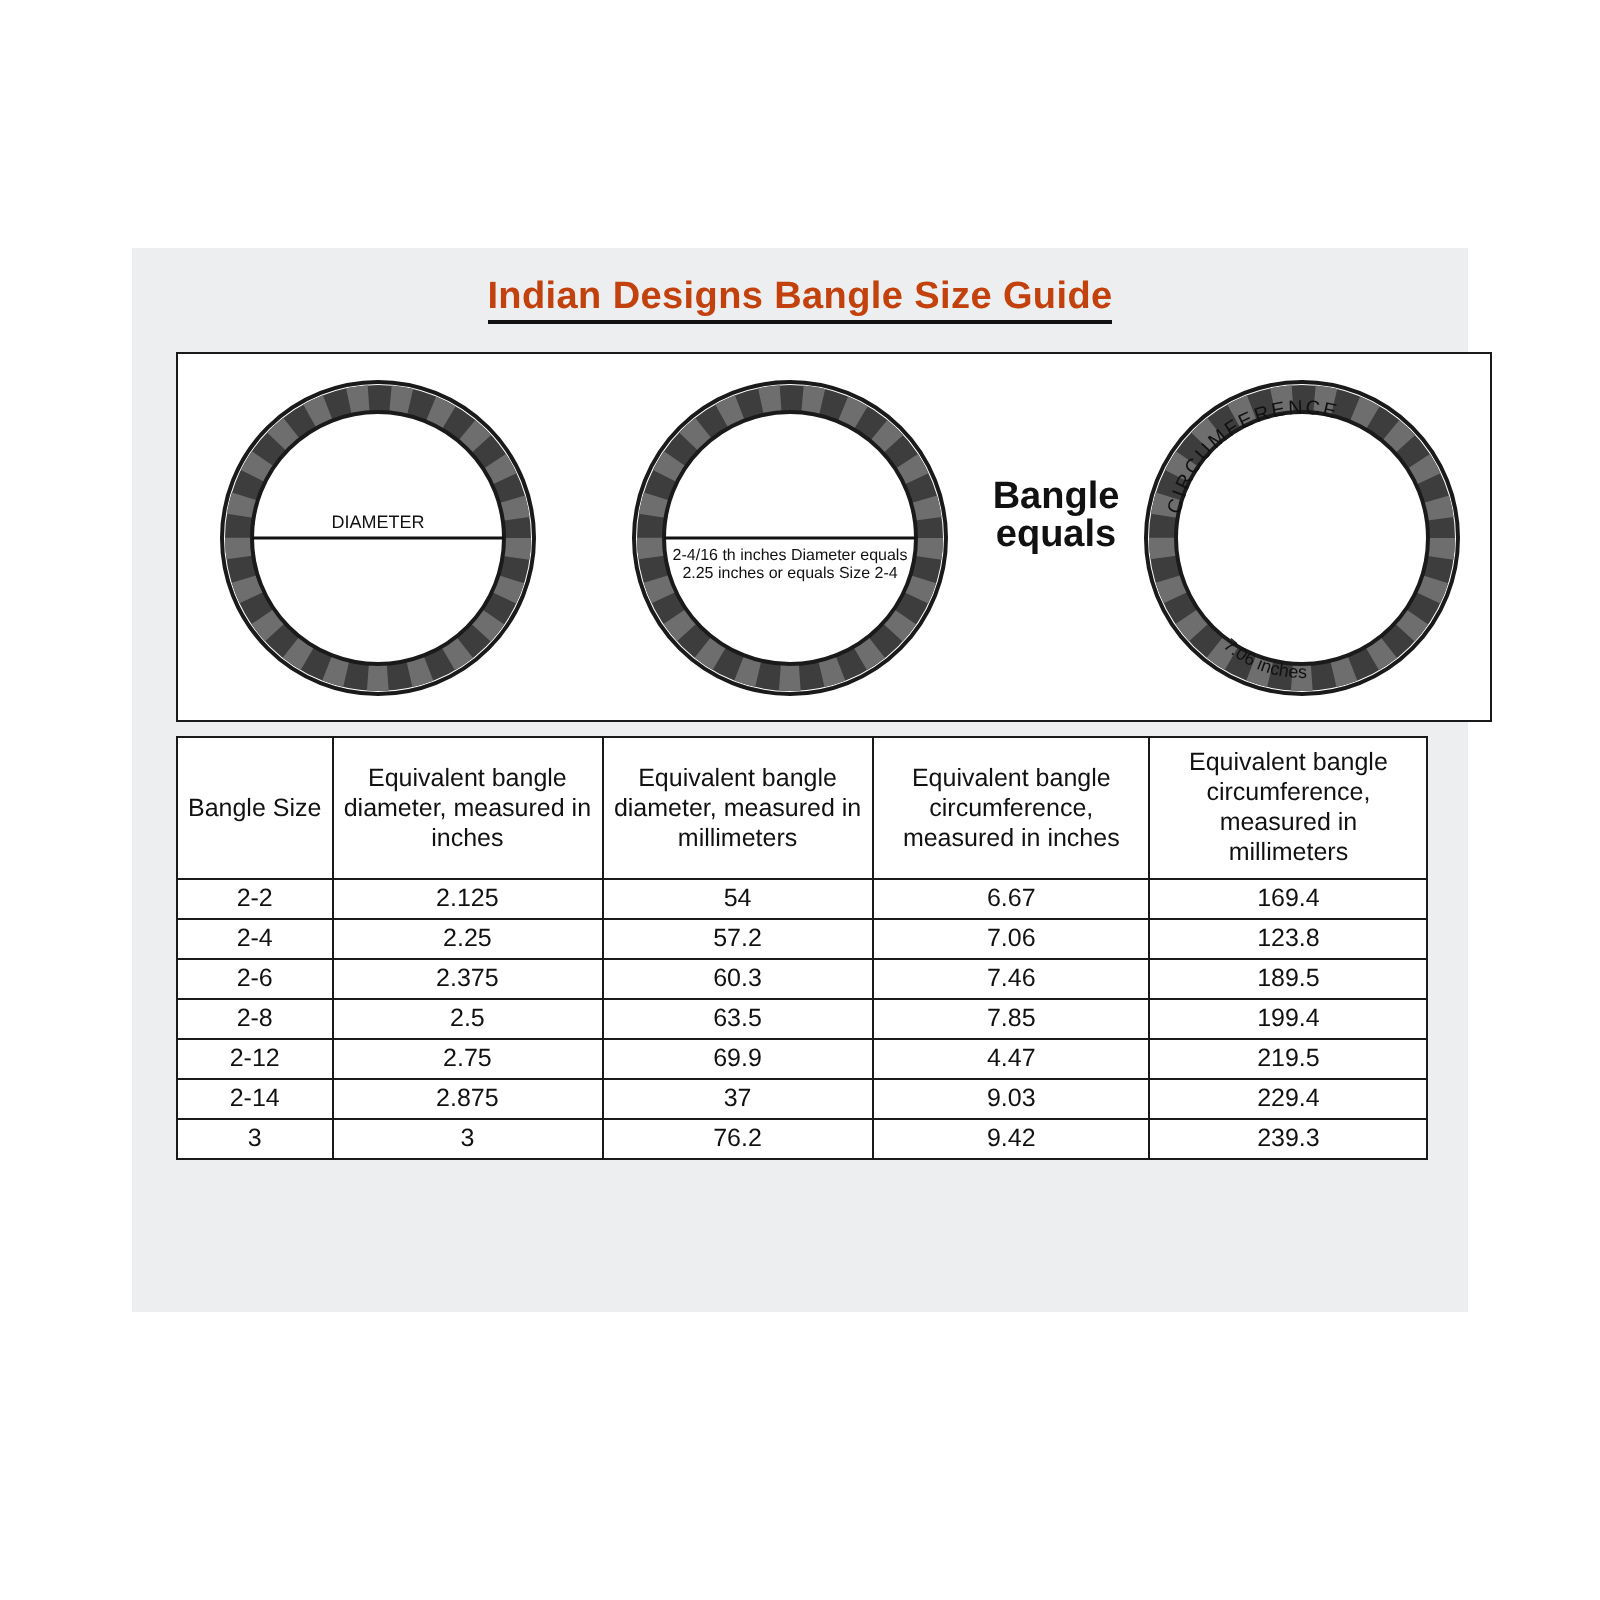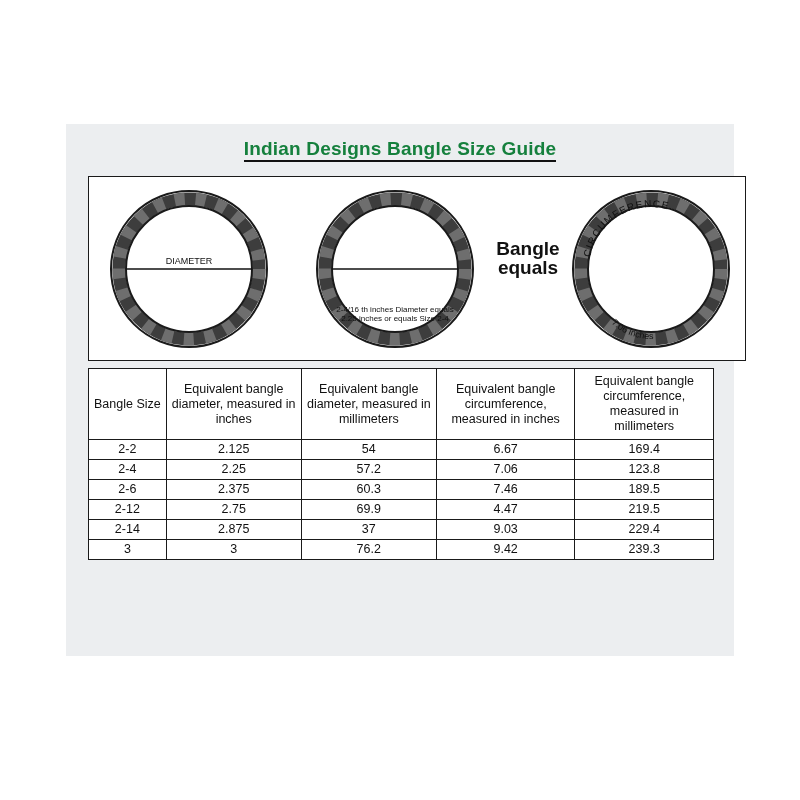--- a/index.html
+++ b/index.html
@@ -31,21 +31,21 @@
   }
 
   #guide-title {
     position: absolute;
     left: 0;
     top: 14px;
     width: 100%;
     text-align: center;
     font-size: 19px;
     font-weight: bold;
-    color: #15803d;
+    color: #c2410c;
     letter-spacing: 0.2px;
   }
   #guide-title span.underline {
     border-bottom: 2px solid #111111;
     padding-bottom: 1px;
   }
 
   
   #diagram-panel {
     position: absolute;
@@ -146,21 +146,21 @@
       </div>
 
       <div class="bangle" id="bangle-2">
         <svg width="168" height="168" viewBox="0 0 168 168">
           <circle cx="84" cy="84" r="78" fill="#ffffff" stroke="#1a1a1a" stroke-width="2"></circle>
           <circle cx="84" cy="84" r="70" fill="none" stroke="#3d3d3d" stroke-width="13"></circle>
           <circle cx="84" cy="84" r="70" fill="none" stroke="#6e6e6e" stroke-width="13" stroke-dasharray="10 11"></circle>
           <circle cx="84" cy="84" r="63" fill="#ffffff" stroke="#1a1a1a" stroke-width="2"></circle>
           <line x1="21" y1="84" x2="147" y2="84" stroke="#111111" stroke-width="1.6"></line>
         </svg>
-        <div class="diagram-caption" style="left:24px; top:88px; width:120px;margin-top:32px;">2-4/16 th inches Diameter equals 2.25 inches or equals Size 2-4</div>
+        <div class="diagram-caption" style="left:24px; top:88px; width:120px;">2-4/16 th inches Diameter equals 2.25 inches or equals Size 2-4</div>
       </div>
 
       <div class="bangle" id="bangle-3">
         <svg width="168" height="168" viewBox="0 0 168 168">
           <defs>
             <path id="arcTop" d="M 22,84 A 62,62 0 0 1 146,84" fill="none"></path>
             <path id="arcBottom" d="M 26,96 A 58,58 0 0 0 142,96" fill="none"></path>
           </defs>
           <circle cx="84" cy="84" r="78" fill="#ffffff" stroke="#1a1a1a" stroke-width="2"></circle>
           <circle cx="84" cy="84" r="70" fill="none" stroke="#3d3d3d" stroke-width="13"></circle>
@@ -204,20 +204,27 @@
             <td>123.8</td>
           </tr>
           <tr>
             <td>2-6</td>
             <td>2.375</td>
             <td>60.3</td>
             <td>7.46</td>
             <td>189.5</td>
           </tr>
           <tr>
+            <td>2-8</td>
+            <td>2.5</td>
+            <td>63.5</td>
+            <td>7.85</td>
+            <td>199.4</td>
+          </tr>
+          <tr>
             <td>2-12</td>
             <td>2.75</td>
             <td>69.9</td>
             <td>4.47</td>
             <td>219.5</td>
           </tr>
           <tr>
             <td>2-14</td>
             <td>2.875</td>
             <td>37</td>

